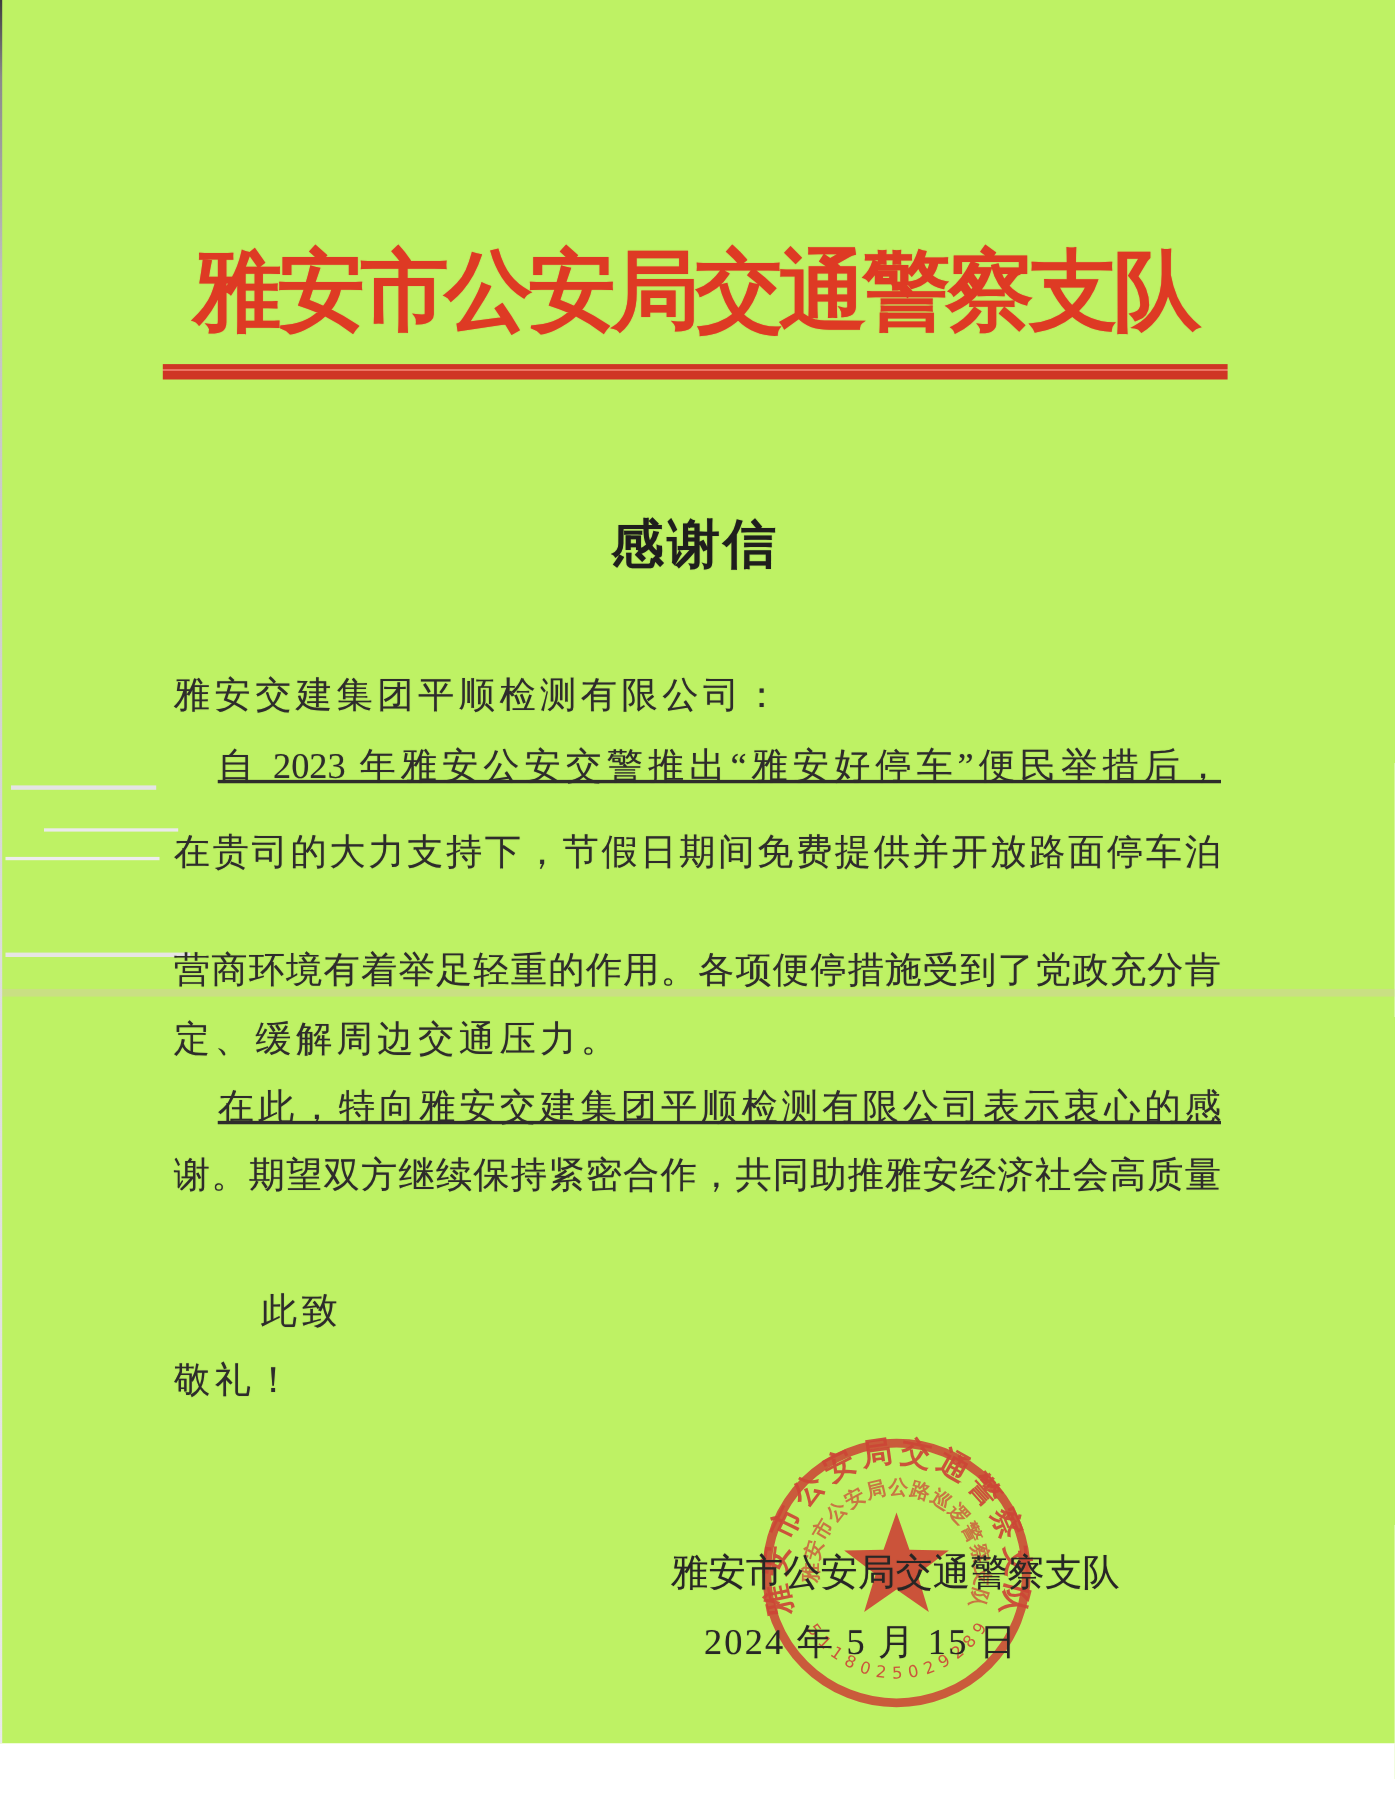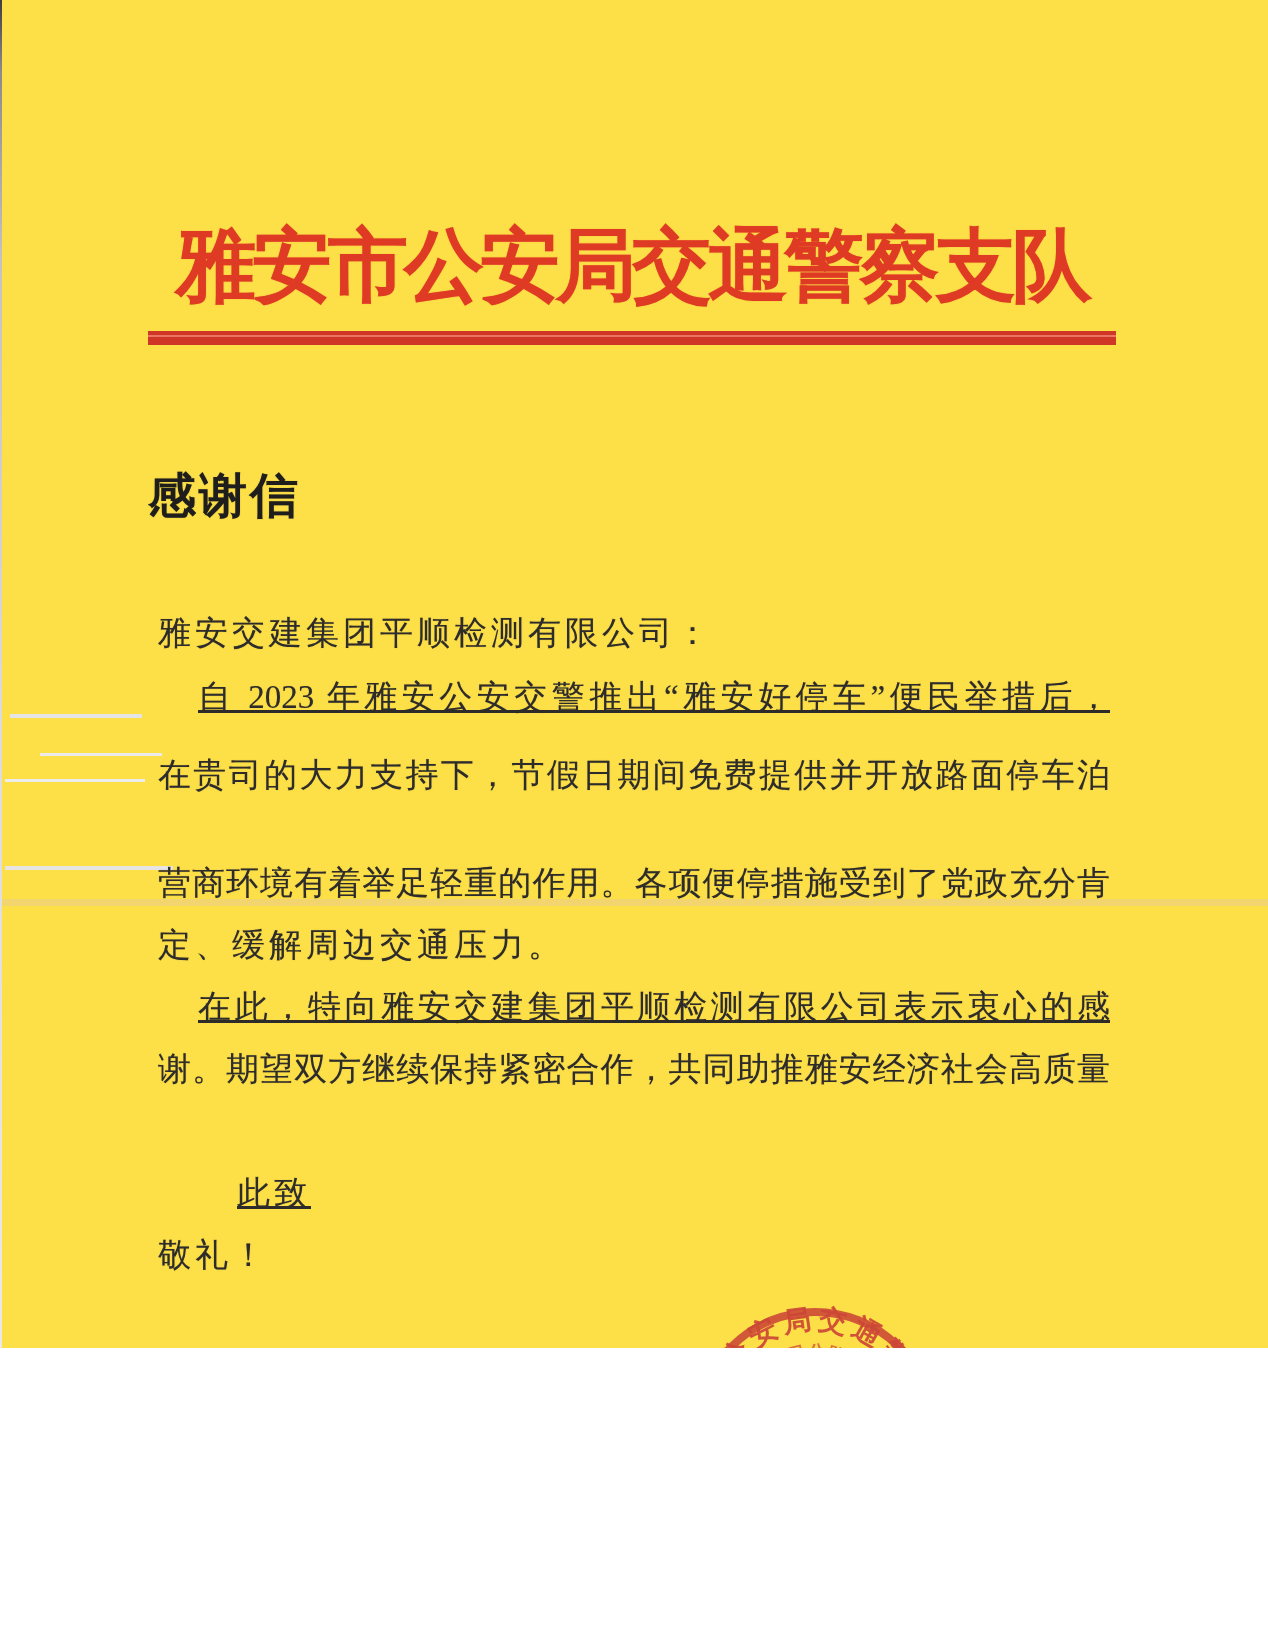--- a/index.html
+++ b/index.html
@@ -1,19 +1,19 @@
 <!DOCTYPE html>
 <html><head>
 <meta charset="utf-8">
 <style>
   html,body{margin:0;padding:0;background:#ffffff;}
   .page{
     position:relative;
-    width:1268px;height:1348px;
-    background:#fde047;
+    width:1268px;height:1585px;
+    background:#bef264;
     overflow:hidden;
     font-family:"Liberation Serif","DejaVu Serif",serif;
   }
   
   .letterhead{
     position:absolute;top:222px;left:148px;width:968px;
     text-align:center;font-size:80px;line-height:88px;font-weight:bold;
     letter-spacing:-4px;color:#de3a24;white-space:nowrap;
     text-shadow:0 0 1px rgba(222,58,36,.55);
   }
@@ -21,38 +21,38 @@
     position:absolute;top:331px;left:148px;width:968px;height:14px;
     background:linear-gradient(180deg,#cf3625 0,#cf3625 4px,#ec7463 4px,#ec7463 6px,#cf3625 6px,#cf3625 14px);
   }
   .rule-bottom{
     position:absolute;top:1596px;left:148px;width:968px;height:9px;
     background:#d43a27;
   }
   
   .doc-title{
     position:absolute;top:468px;left:148px;width:968px;margin:0;
-    text-align:left;font-size:48px;line-height:56px;font-weight:bold;
+    text-align:center;font-size:48px;line-height:56px;font-weight:bold;
     letter-spacing:3px;color:#1f1e1d;
     text-shadow:0 0 1px rgba(40,40,40,.45);
   }
   
   .line{
     position:absolute;left:158px;width:952px;
     font-size:33px;line-height:46px;color:#2e2c2b;
     letter-spacing:4px;white-space:nowrap;
     text-shadow:0 0 1px rgba(60,58,55,.4);
     z-index:1;
   }
   .line.justify{
     white-space:normal;letter-spacing:0;
     text-align:justify;text-align-last:justify;
   }
   .indent1{text-indent:40px;text-decoration:underline;}
-  .indent2{text-indent:79px;text-decoration:underline;}
+  .indent2{text-indent:79px;}
   
   .signature{
     position:absolute;top:1410px;left:610px;
     font-size:34px;line-height:42px;color:#272625;letter-spacing:0;
     white-space:nowrap;z-index:3;
     text-shadow:0 0 1px rgba(60,58,55,.4);
   }
   .sign-date{
     position:absolute;top:1474px;left:640px;
     font-size:33px;line-height:40px;color:#272625;letter-spacing:2px;

